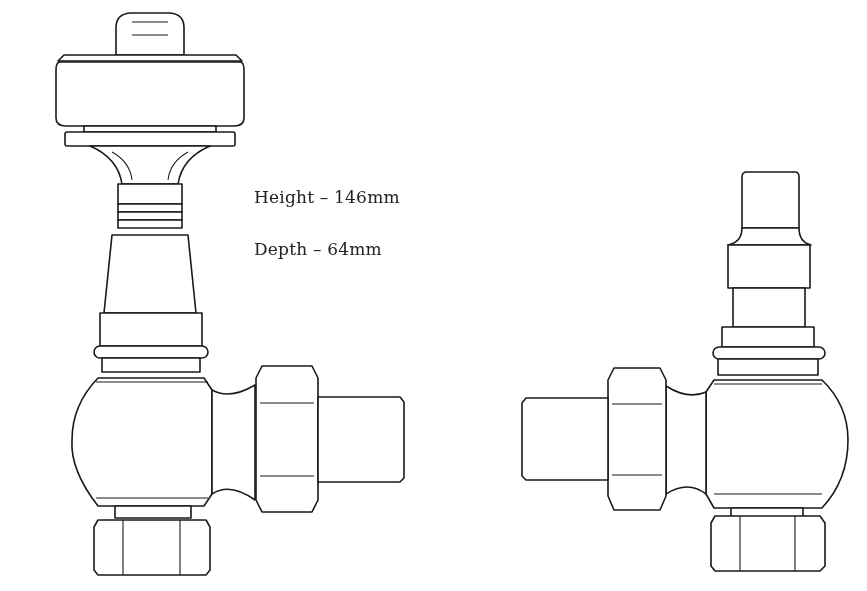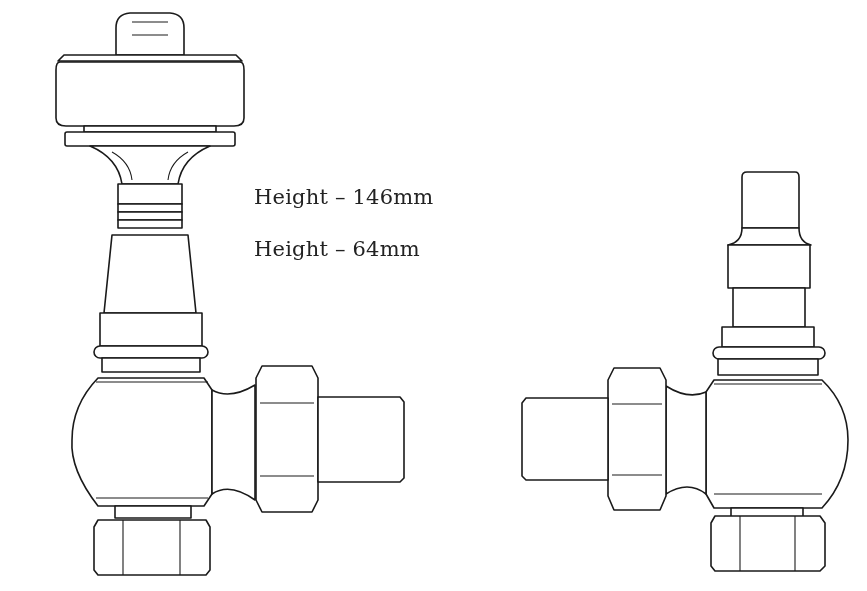--- a/index.html
+++ b/index.html
@@ -1,20 +1,20 @@
 <!DOCTYPE html>
 <html><head>
 <meta charset="utf-8">
 <style>
   html,body{margin:0;padding:0;background:#fff;}
   body{width:867px;height:591px;position:relative;overflow:hidden;font-family:"DejaVu Serif",serif;}
   svg{position:absolute;left:0;top:0;}
   .ln{fill:#fff;stroke:#1a1a1a;stroke-width:1.6;stroke-linejoin:round;}
   .thin{fill:none;stroke:#1a1a1a;stroke-width:1.1;}
-  .dims{position:absolute;left:254px;top:186px;color:#222;font-size:21px;letter-spacing:0.2px;}
+  .dims{position:absolute;left:254px;top:186px;color:#222;font-size:17px;letter-spacing:0.2px;}
   .dims div{height:26px;line-height:22px;margin-bottom:26px;}
 </style>
 </head>
 <body>
 
 <svg width="867" height="591" viewBox="0 0 867 591">
 
   <g>
 
     <path class="ln" d="M116,55 L116,28 Q116,14 130,13 L170,13 Q184,14 184,28 L184,55 Z"></path>
@@ -83,14 +83,14 @@
 
     <rect class="ln" x="731" y="508" width="72" height="12"></rect>
     <path class="ln" d="M715,516 L820,516 L825,523 L825,566 L820,571 L715,571 L711,566 L711,523 Z"></path>
     <line class="thin" x1="740" y1="516" x2="740" y2="571"></line>
     <line class="thin" x1="795" y1="516" x2="795" y2="571"></line>
   </g>
 </svg>
 
 <div class="dims">
   <div>Height – 146mm</div>
-  <div>Height – 64mm</div>
+  <div>Depth – 64mm</div>
 </div>
 
 </body></html>

